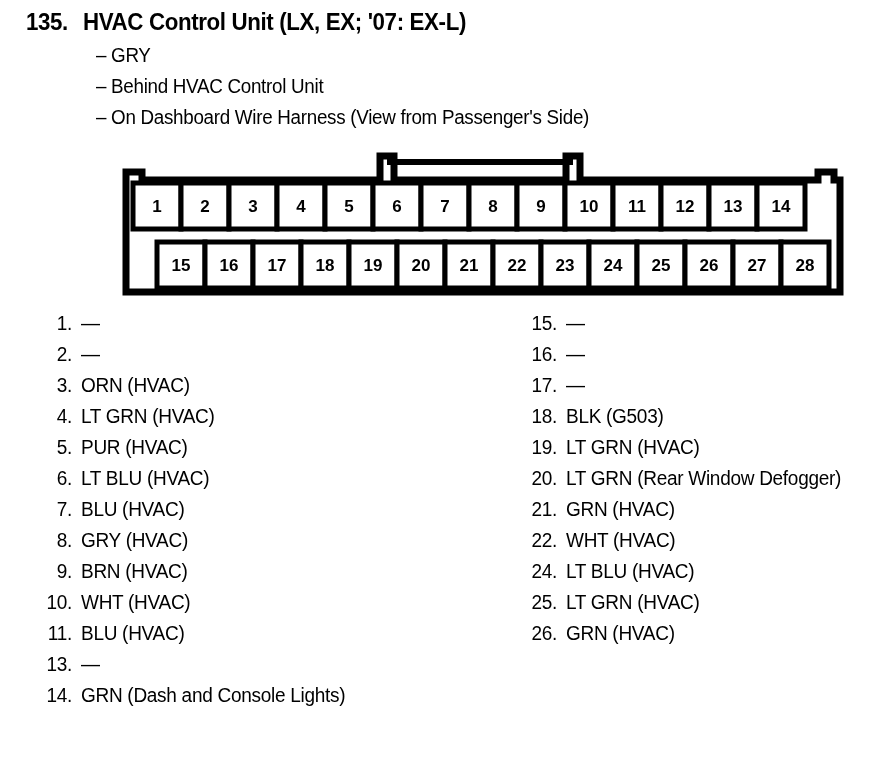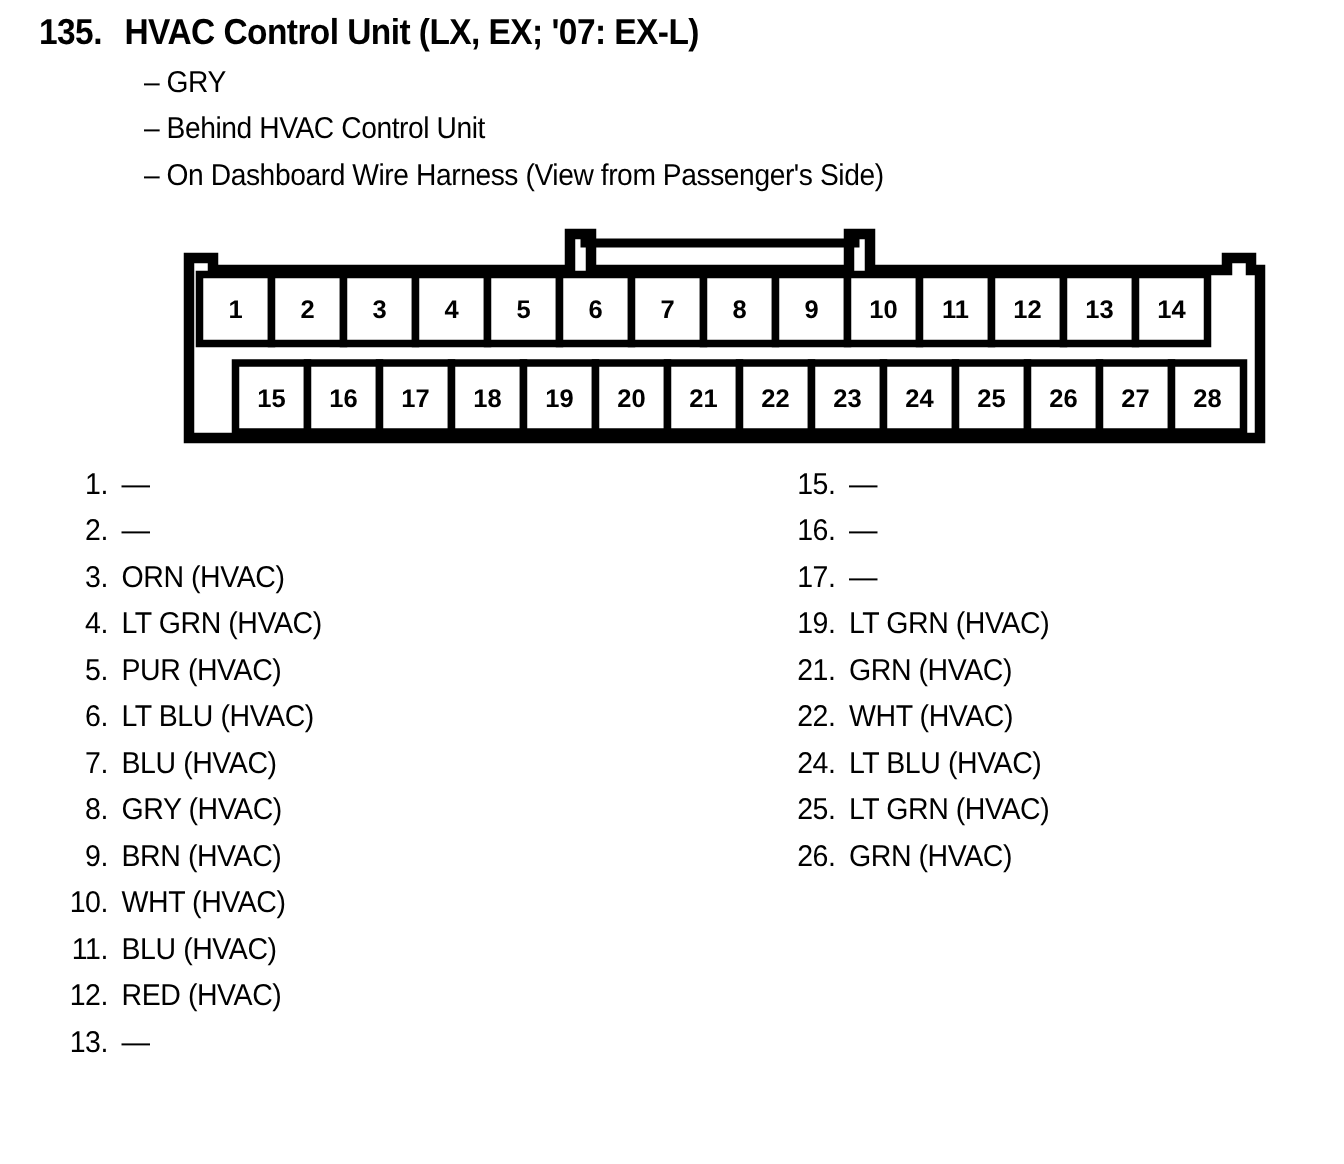--- a/index.html
+++ b/index.html
@@ -274,46 +274,54 @@
       </div>
       <div class="pin-row">
         <span class="pin-index">10.</span>
         <span class="pin-desc">WHT (HVAC)</span>
       </div>
       <div class="pin-row">
         <span class="pin-index">11.</span>
         <span class="pin-desc">BLU (HVAC)</span>
       </div>
       <div class="pin-row">
-        <span class="pin-index">12.</span>
-        <span class="pin-desc">RED (HVAC)</span>
-      </div>
-      <div class="pin-row">
         <span class="pin-index">13.</span>
         <span class="pin-desc">—</span>
+      </div>
+      <div class="pin-row">
+        <span class="pin-index">14.</span>
+        <span class="pin-desc">GRN (Dash and Console Lights)</span>
       </div>
     </div>
   <div class="pin-column" id="pin-column-right">
       <div class="pin-row">
         <span class="pin-index">15.</span>
         <span class="pin-desc">—</span>
       </div>
       <div class="pin-row">
         <span class="pin-index">16.</span>
         <span class="pin-desc">—</span>
       </div>
       <div class="pin-row">
         <span class="pin-index">17.</span>
         <span class="pin-desc">—</span>
       </div>
       <div class="pin-row">
+        <span class="pin-index">18.</span>
+        <span class="pin-desc">BLK (G503)</span>
+      </div>
+      <div class="pin-row">
         <span class="pin-index">19.</span>
         <span class="pin-desc">LT GRN (HVAC)</span>
       </div>
       <div class="pin-row">
+        <span class="pin-index">20.</span>
+        <span class="pin-desc">LT GRN (Rear Window Defogger)</span>
+      </div>
+      <div class="pin-row">
         <span class="pin-index">21.</span>
         <span class="pin-desc">GRN (HVAC)</span>
       </div>
       <div class="pin-row">
         <span class="pin-index">22.</span>
         <span class="pin-desc">WHT (HVAC)</span>
       </div>
       <div class="pin-row">
         <span class="pin-index">24.</span>
         <span class="pin-desc">LT BLU (HVAC)</span>

